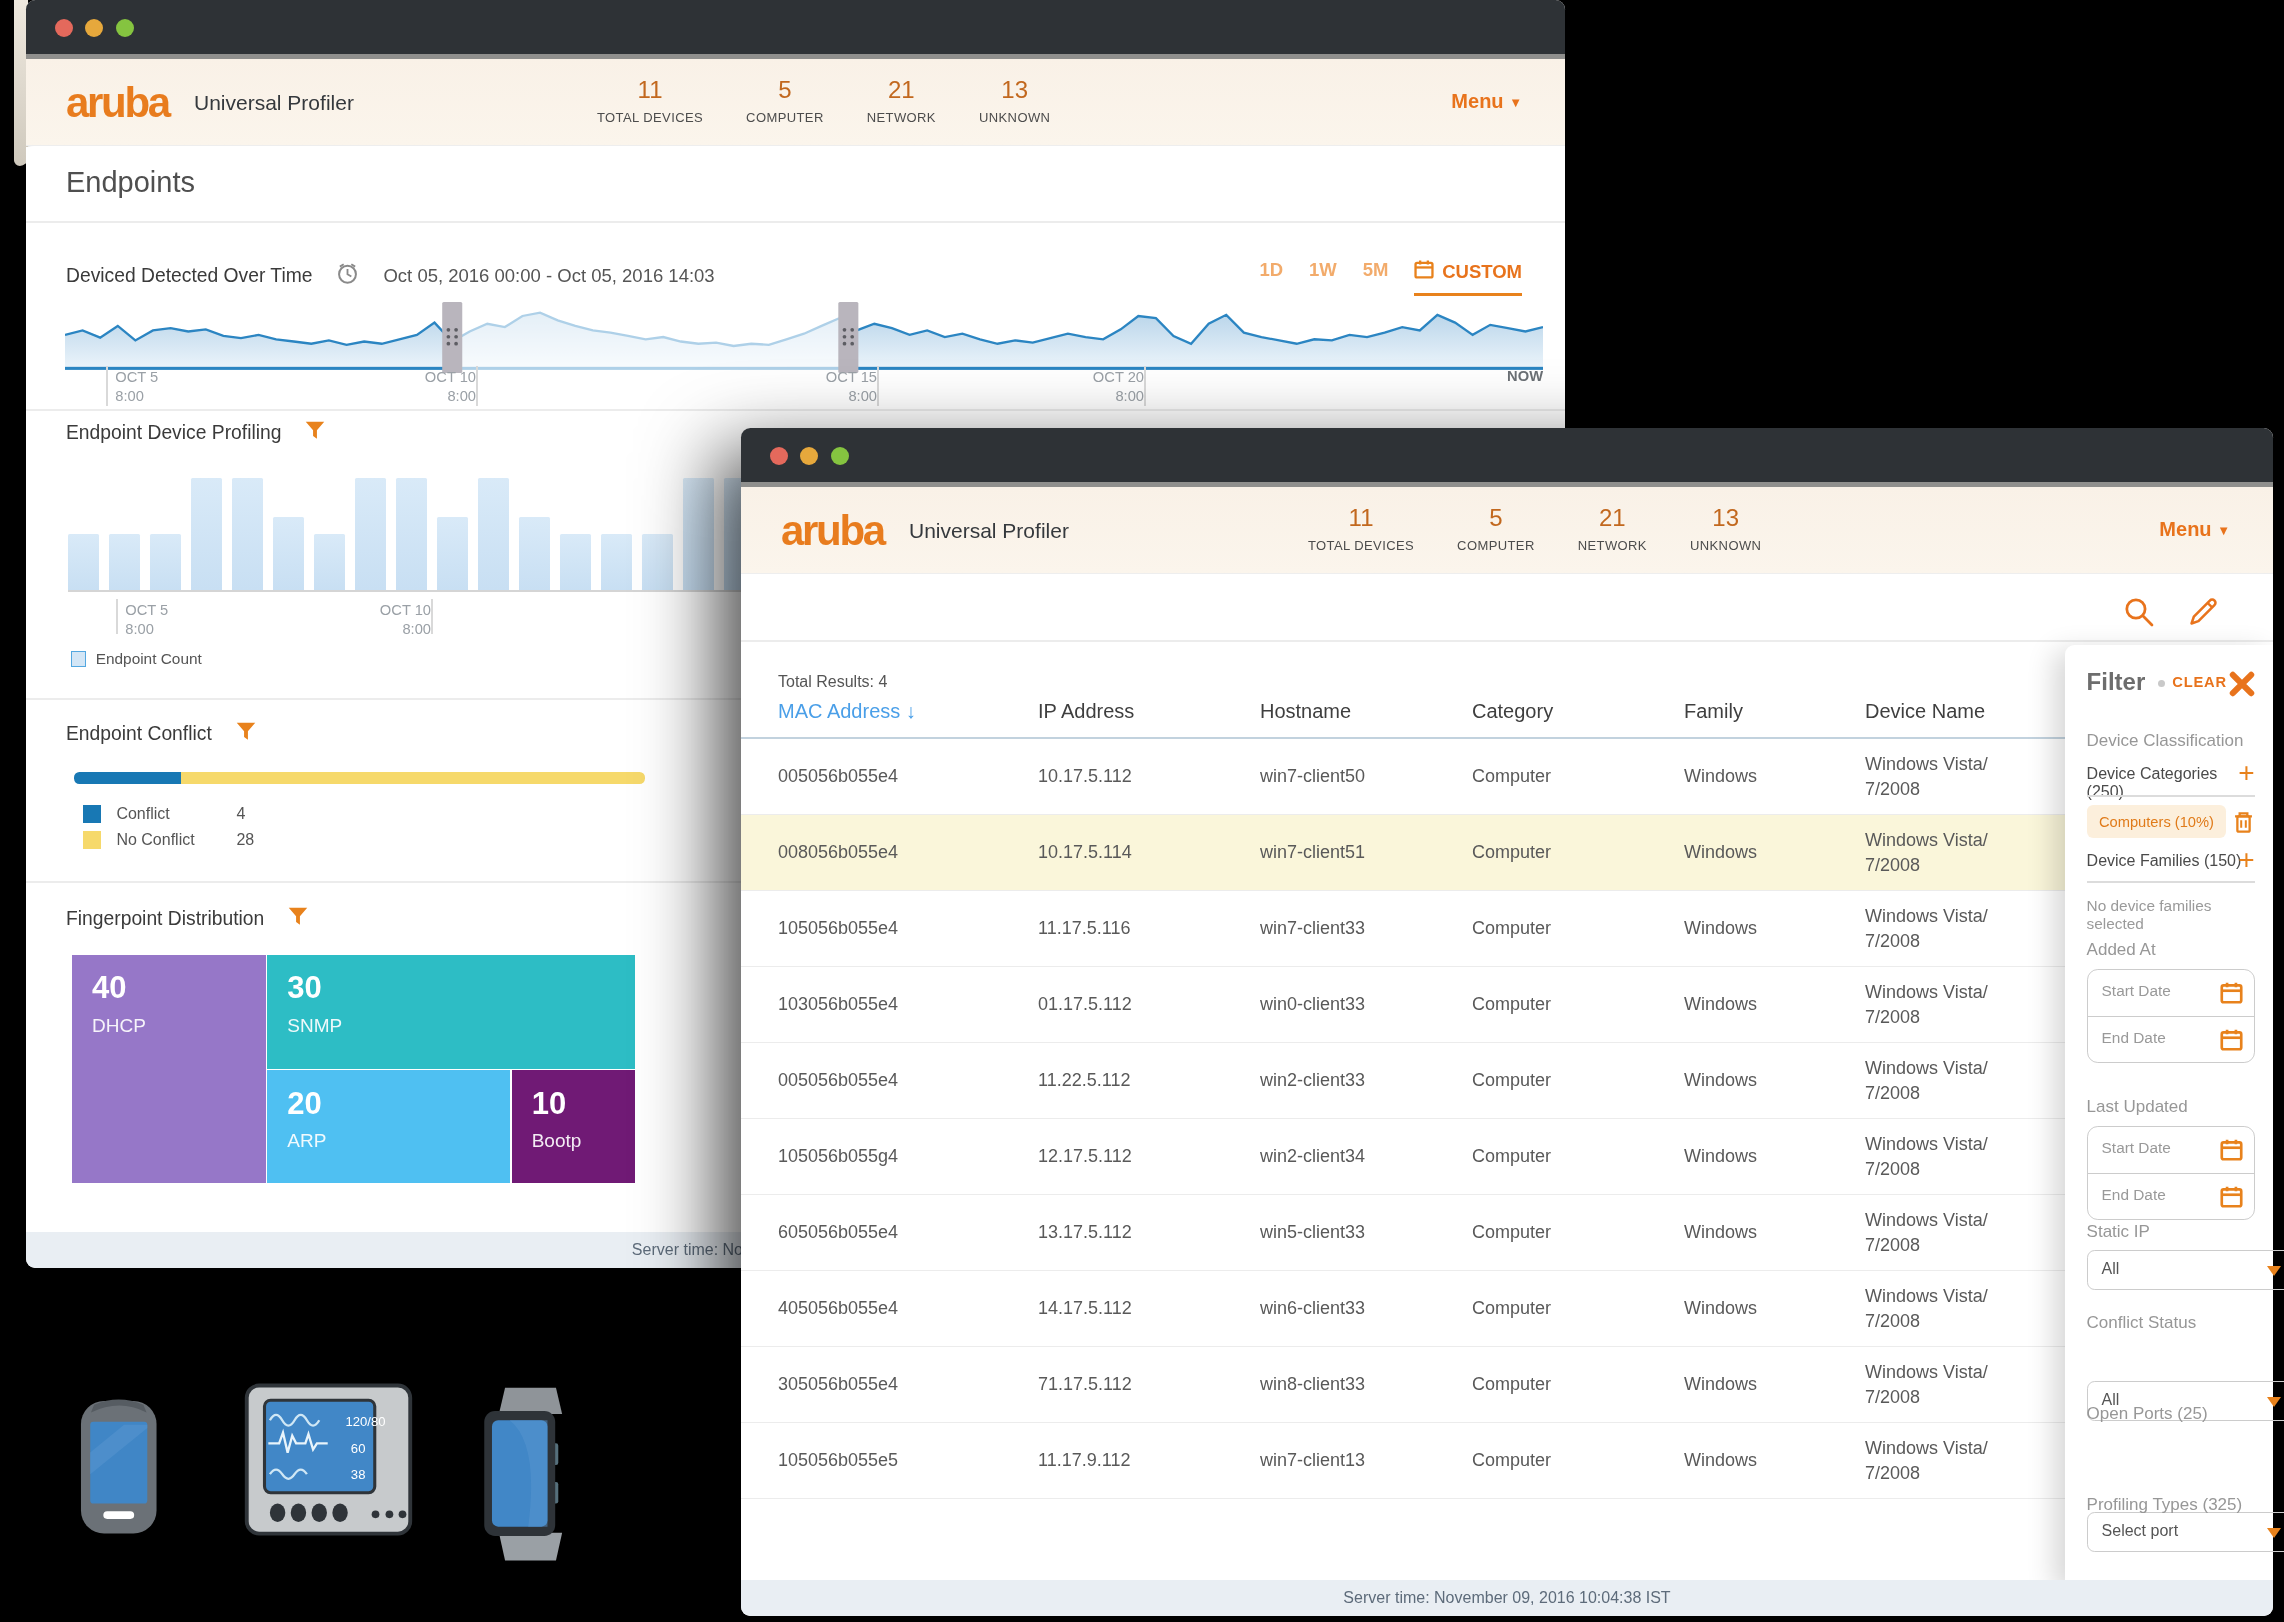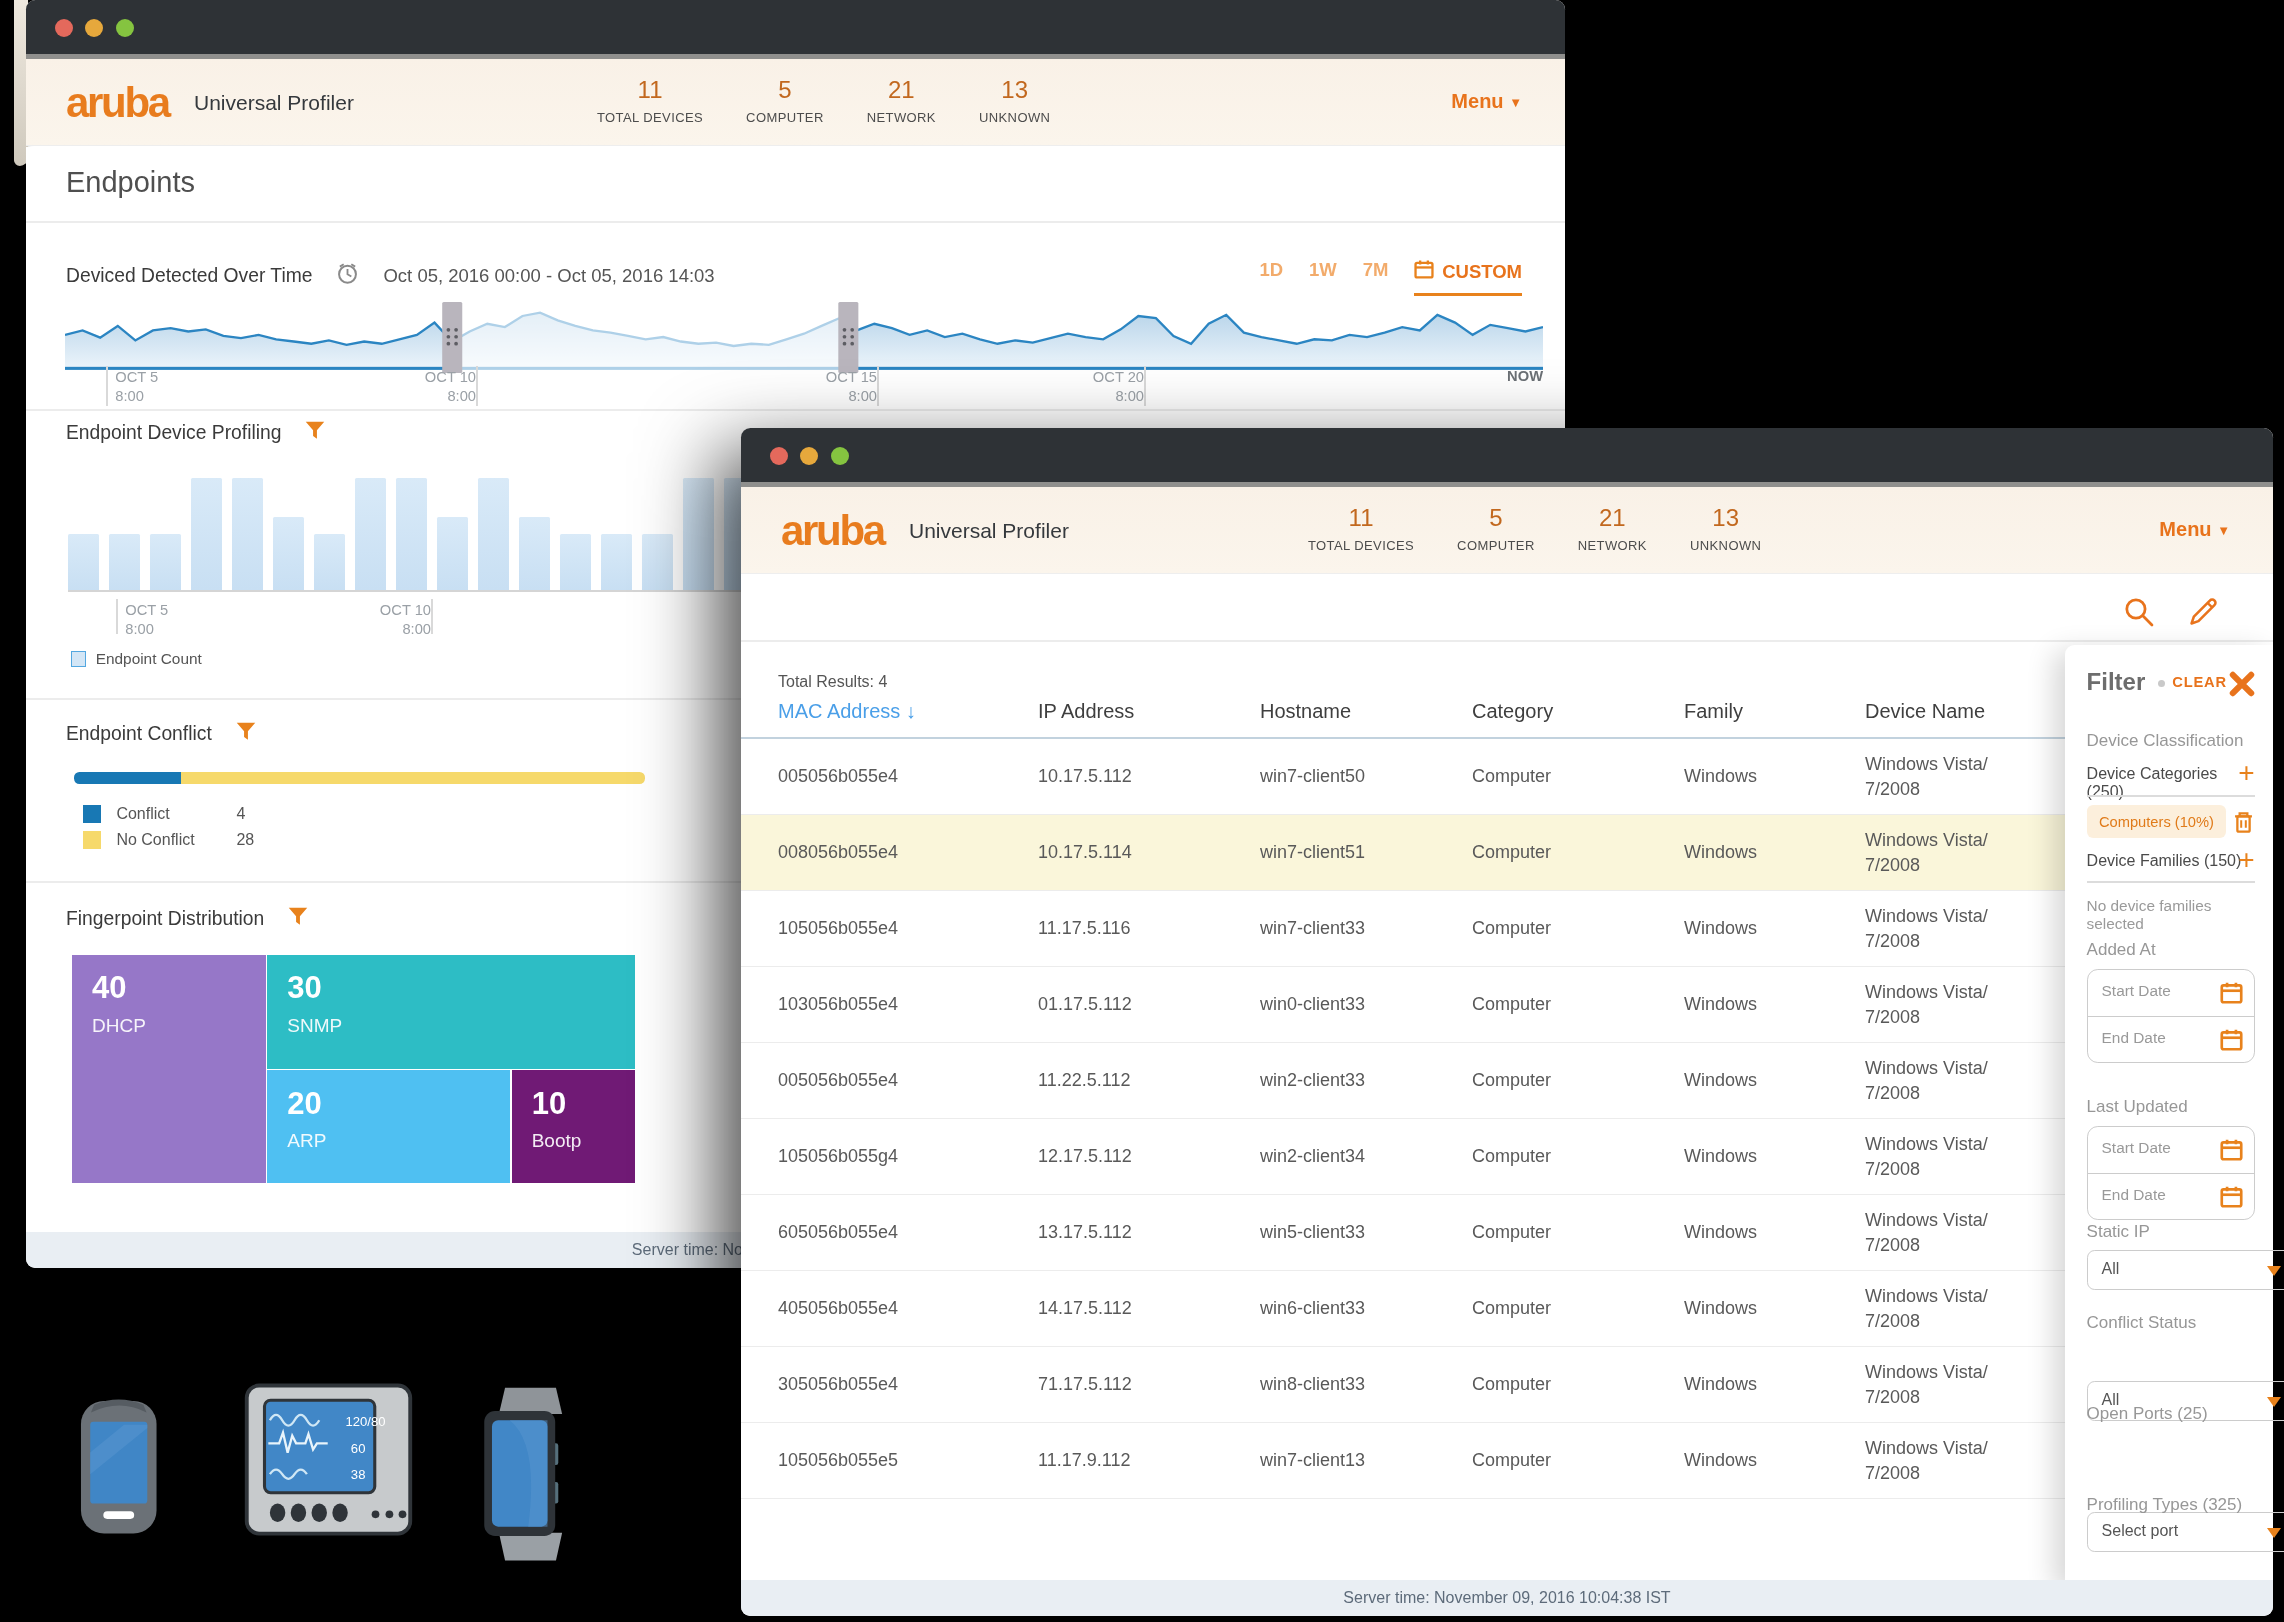--- a/index.html
+++ b/index.html
@@ -152,21 +152,21 @@
             <circle cx="15" cy="16" r="11" fill="none" stroke="#8a8a8a" stroke-width="2.6"></circle>
             <path d="M15 9 v7 l5 3" fill="none" stroke="#8a8a8a" stroke-width="2.4"></path>
             <path d="M5 6 l5 -3 M25 6 l-5 -3" stroke="#8a8a8a" stroke-width="2.4"></path>
           </svg>
       </span>
       <span class="datechip">Oct 05, 2016 00:00 - Oct 05, 2016 14:03</span>
     </div>
     <div class="rangebtns">
       <div class="rbtn">1D</div>
       <div class="rbtn">1W</div>
-      <div class="rbtn">7M</div>
+      <div class="rbtn">5M</div>
       <div class="rbtn-custom">
         <span>
           <svg width="20" height="20" viewBox="0 0 26 26">
               <rect x="2" y="5" width="22" height="19" rx="2" fill="none" stroke="#e8821c" stroke-width="3"></rect>
               <path d="M2 11 h22" stroke="#e8821c" stroke-width="3"></path>
               <path d="M8 2 v5 M18 2 v5" stroke="#e8821c" stroke-width="3"></path>
             </svg>
         </span>
         <span>CUSTOM</span>
       </div>

